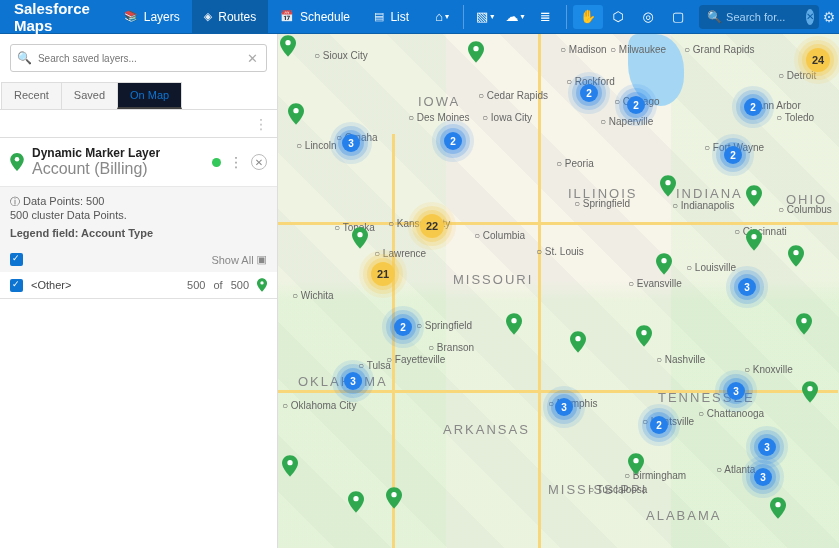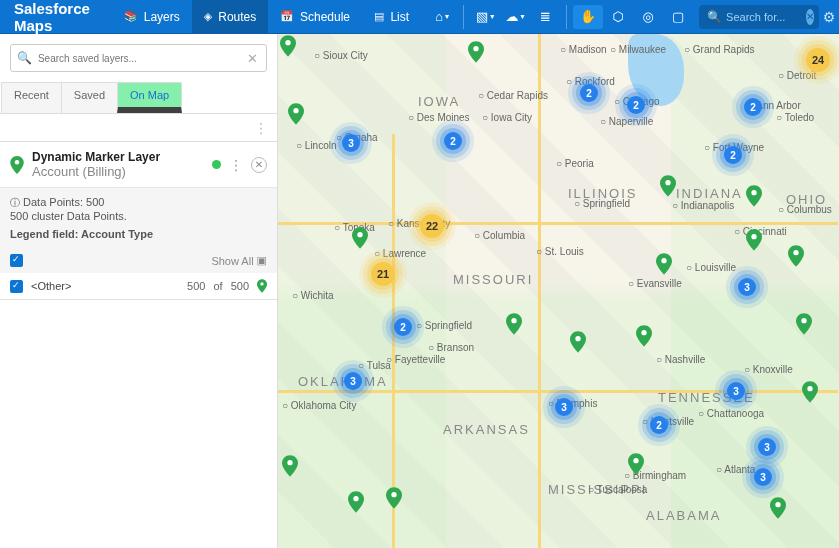--- a/index.html
+++ b/index.html
@@ -23,30 +23,30 @@
 
   .content { display: flex; height: calc(100% - 34px); }
   .sidebar { width: 278px; border-right: 1px solid #ddd; background: #fff; display: flex; flex-direction: column; overflow: hidden; }
   .search-wrap { padding: 10px; }
   .search-field { display: flex; align-items: center; border: 1px solid #ccc; border-radius: 3px; padding: 4px 6px; height: 28px; }
   .search-field .mag { color: #888; font-size: 12px; margin-right: 6px; }
   .search-field input { border: none; outline: none; flex: 1; font-size: 10px; color: #333; }
   .search-field .sx { color: #aaa; font-size: 13px; cursor: pointer; padding: 0 2px; }
   .tabs { display: flex; padding: 0 1px; border-bottom: 1px solid #ddd; }
   .tab { padding: 6px 12px; border: 1px solid #ddd; border-bottom: none; margin-right: -1px; cursor: pointer; color: #666; background: #f5f5f5; font-size: 11px; }
-  .tab.active { background: #86efac; color: #0d74d1; border-bottom: 6px solid #404040; position: relative; z-index: 1; }
+  .tab.active { background: #0f172a; color: #0d74d1; border-bottom: 2px solid #404040; position: relative; z-index: 1; }
   .tab-body { height: 28px; border-bottom: 1px solid #ddd; display: flex; justify-content: flex-end; align-items: center; padding-right: 8px; }
   .tab-body .dots { color: #bbb; font-size: 14px; letter-spacing: 1px; cursor: pointer; }
 
   .layer-card { border-bottom: 1px solid #e0e0e0; }
   .layer-head { display: flex; align-items: center; padding: 8px 10px; gap: 8px; }
   .pin-green { width: 14px; height: 18px; position: relative; }
   .pin-green svg { display: block; }
   .layer-title { font-weight: 600; color: #222; font-size: 12px; }
-  .layer-sub { color: #888; font-size: 13px; }
+  .layer-sub { color: #888; font-size: 16px; }
   .layer-head-right { margin-left: auto; display: flex; align-items: center; gap: 8px; }
   .dot-status { width: 9px; height: 9px; border-radius: 50%; background: #34c759; }
   .icon-gray { color: #999; cursor: pointer; font-size: 14px; }
   .close-circle { width: 16px; height: 16px; border: 1px solid #bbb; border-radius: 50%; display: flex; align-items: center; justify-content: center; color: #888; font-size: 10px; cursor: pointer; }
 
   .layer-info { background: #f5f5f5; padding: 8px 10px; border-top: 1px solid #e8e8e8; color: #555; font-size: 11px; }
   .legend-lbl { margin-top: 6px; font-weight: 600; }
   .showall { display: flex; align-items: center; padding: 6px 10px; background: #f5f5f5; }
   .chk { width: 13px; height: 13px; background: #0d74d1; border-radius: 2px; position: relative; cursor: pointer; }
   .chk::after { content: "✓"; color: #fff; font-size: 9px; position: absolute; top: 0; left: 2px; }

